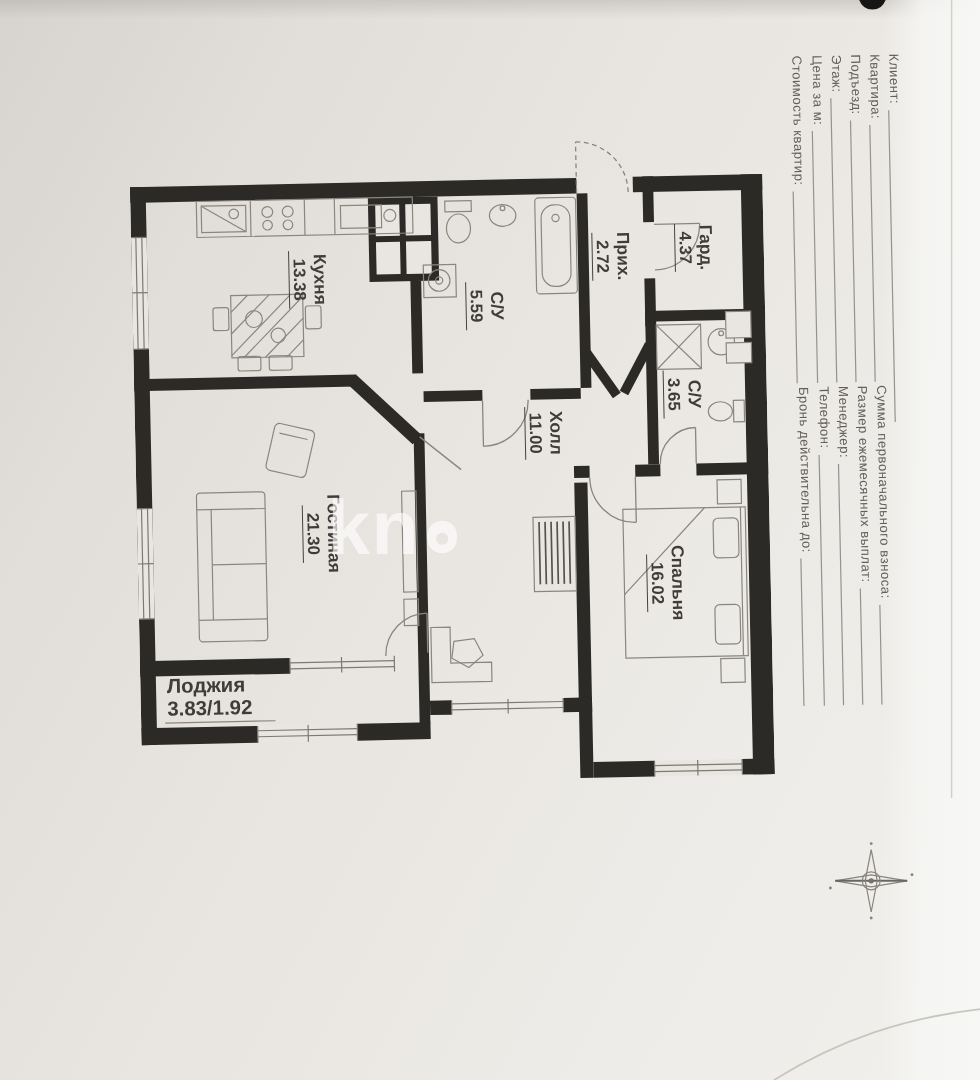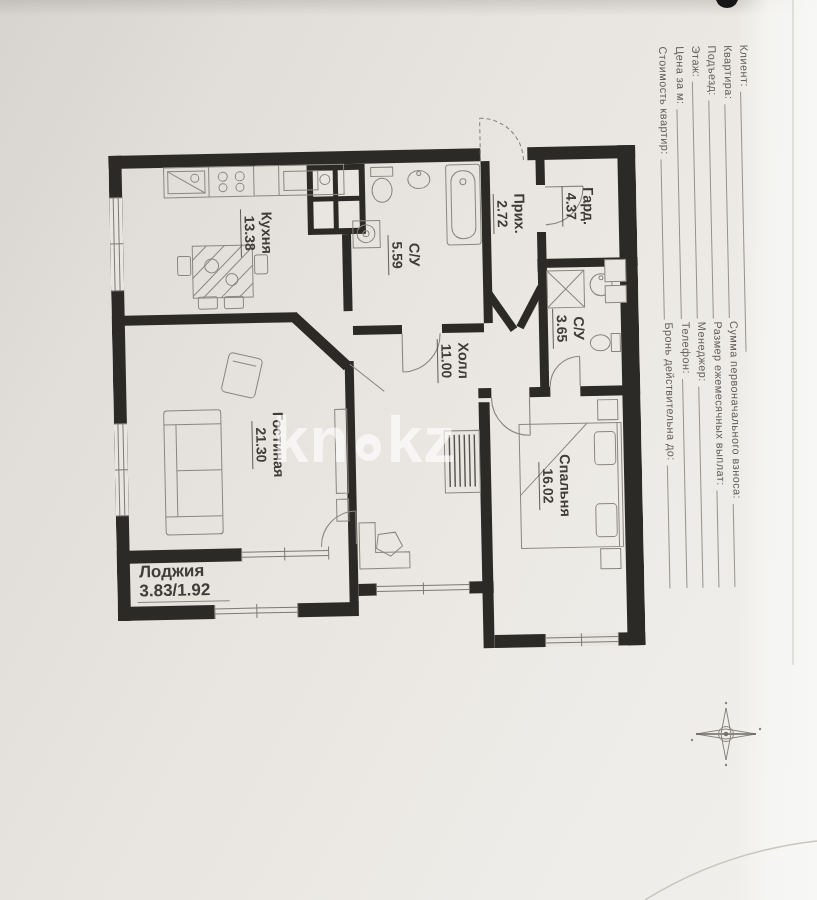--- a/index.html
+++ b/index.html
@@ -353,15 +353,14 @@
   </svg>
 
   <div class="watermark">
     <span>kn</span>
     <span class="dot">
       <svg width="27" height="29" viewBox="0 0 27 29">
         <path fill-rule="evenodd" fill="rgba(255,255,255,.62)" d="M13.5 1 C21 1 26 6.5 26 14.5 C26 22.5 21 28 13.5 28 C6 28 1 22.5 1 14.5 C1 6.5 6 1 13.5 1 Z
                  M13.5 11 C16.3 11 18.5 13 18.5 16 C18.5 19 16.3 21 13.5 21 C10.7 21 8.5 19 8.5 16 C8.5 13 10.7 11 13.5 11 Z"></path>
       </svg>
     </span>
-    <span>kz</span>
   </div>
 </div>
 
 </body></html>

